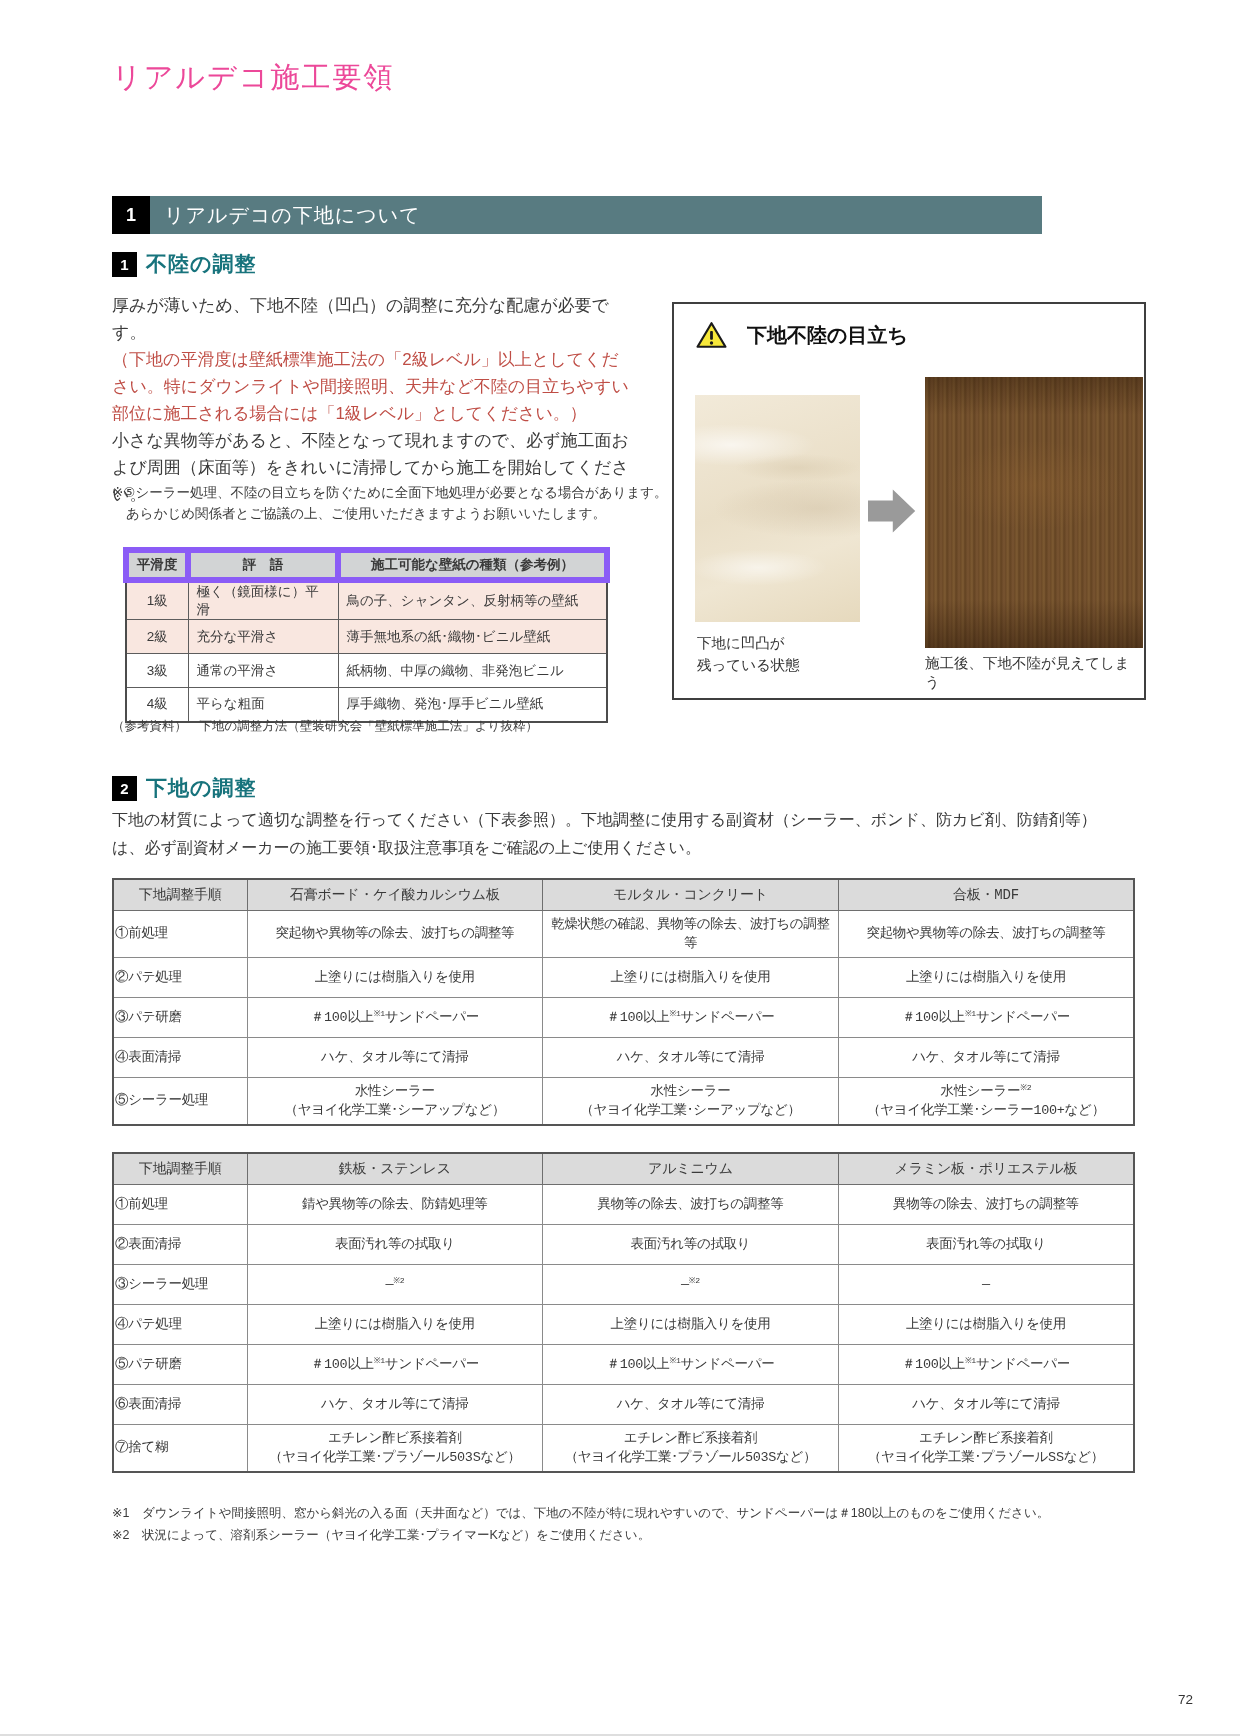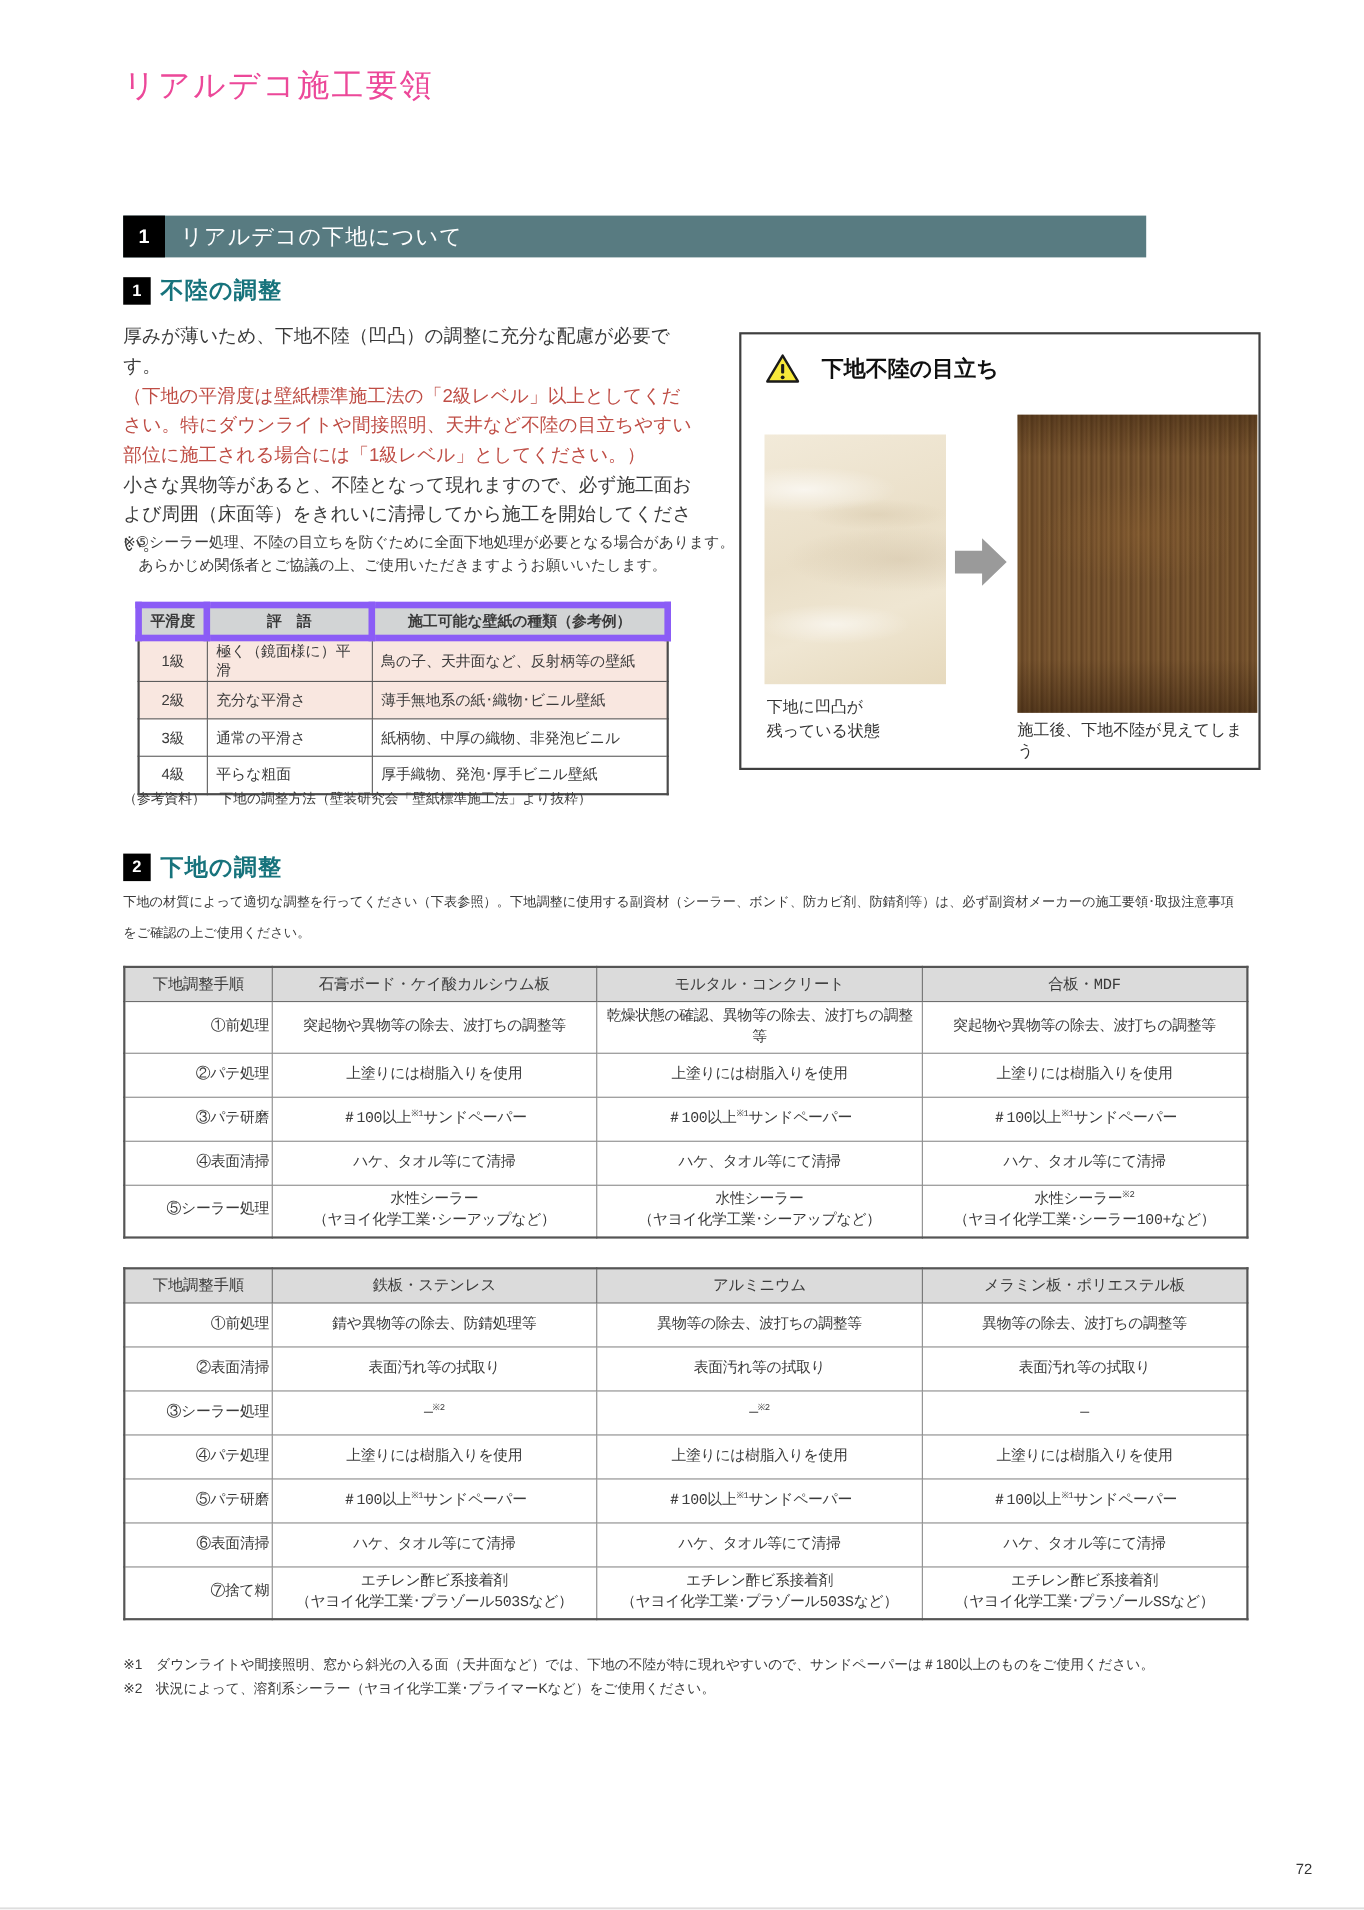--- a/index.html
+++ b/index.html
@@ -70,28 +70,28 @@
     background:
       linear-gradient(180deg, rgba(45,25,8,.38), rgba(0,0,0,0) 14%, rgba(0,0,0,0) 82%, rgba(35,18,5,.42)),
       radial-gradient(120px 60px at 50% 40%, rgba(160,110,55,.25), rgba(160,110,55,0) 75%),
       repeating-linear-gradient(90deg,#6f4d28 0px,#7e5b33 2px,#634322 4px,#785431 7px,#6a4826 9px);
   }
   .arrow-icon { position:absolute; left:194px; top:184px; width:48px; height:46px; }
   .arrow-icon svg { width:100%; height:100%; display:block; }
   .fig-cap-left { position:absolute; left:23px; top:328px; font-size:14.5px; line-height:22px; white-space:pre-line; color:#333; }
   .fig-cap-right { position:absolute; left:251px; top:350px; font-size:14.5px; color:#333; }
   
-  .intro { position:absolute; left:112px; top:806px; width:1016px; font-size:12px; line-height:28px; color:#3a3a3a; }
+  .intro { position:absolute; left:112px; top:806px; width:1016px; font-size:16px; line-height:28px; color:#3a3a3a; }
   .big-table { position:absolute; left:112px; width:1023px; table-layout:fixed; border:2px solid #555;font-family:Liberation Mono, monospace; }
   #tableA { top:878px; }
   #tableB { top:1152px; }
   .big-table th { background:#dbdbdb; font-weight:400; font-size:14px; height:31px; border:1px solid #6e6e6e; letter-spacing:-0.2px; }
   .big-table th:first-child { width:134px; }
   .big-table td { border:1px solid #8a8a8a; text-align:center; font-size:13.5px; letter-spacing:-0.3px; padding:4px 2px; height:40px; line-height:19px; }
-  .big-table td:first-child { text-align:right; padding-left:12px; }
+  .big-table td:first-child { text-align:left; padding-left:1px; }
   
   .footnotes { position:absolute; left:112px; top:1502px; font-size:12.5px; line-height:22px; color:#3a3a3a; }
   .pageno { position:absolute; left:1178px; top:1692px; font-size:13.5px; color:#333; }
   .bottom-edge { position:absolute; left:0; bottom:0; width:1240px; height:2px; background:#dedede; }
 </style>
 </head>
 <body>
 
 <h1 class="doc-title">リアルデコ施工要領</h1>
 
@@ -121,21 +121,21 @@
       <tr>
         <th>平滑度</th>
         <th>評　語</th>
         <th>施工可能な壁紙の種類（参考例）</th>
       </tr>
     </thead>
     <tbody>
       <tr class="hl">
         <td>1級</td>
         <td>極く（鏡面様に）平滑</td>
-        <td>鳥の子、天井面など、反射柄等の壁紙</td>
+        <td>鳥の子、シャンタン、反射柄等の壁紙</td>
       </tr>
       <tr class="hl">
         <td>2級</td>
         <td>充分な平滑さ</td>
         <td>薄手無地系の紙･織物･ビニル壁紙</td>
       </tr>
       <tr>
         <td>3級</td>
         <td>通常の平滑さ</td>
         <td>紙柄物、中厚の織物、非発泡ビニル</td>

